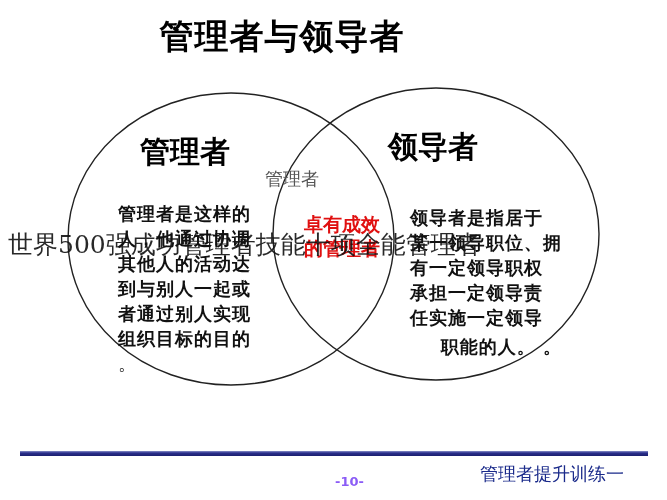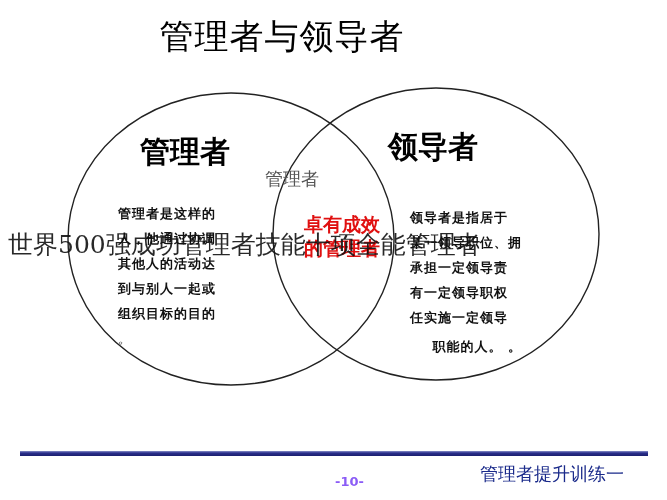--- a/index.html
+++ b/index.html
@@ -5,33 +5,33 @@
   html, body { margin: 0; padding: 0; }
   body {
     width: 667px; height: 500px; position: relative; overflow: hidden;
     background: #ffffff;
     font-family: "DejaVu Sans", "Liberation Sans", sans-serif;
     color: #111;
   }
   .abs { position: absolute; }
   .title {
     left: 0; top: 14px; width: 564px; text-align: center;
-    font-size: 34px; font-weight: normal; letter-spacing: 1px; color: #000;
+    font-size: 34px; font-weight: bold; letter-spacing: 1px; color: #000;
   }
   svg.venn { position: absolute; left: 0; top: 0; }
   .circle-label {
     font-size: 30px; font-weight: bold; color: #000; white-space: nowrap;
   }
   .small-label {
     font-family: "DejaVu Serif", "Liberation Serif", serif;
     font-size: 18px; color: #555; white-space: nowrap;
   }
   .desc {
     font-family: "DejaVu Serif", "Liberation Serif", serif;
-    font-size: 13px; line-height: 25px; color: #111; font-weight: bold;
+    font-size: 18px; line-height: 25px; color: #111; font-weight: bold;
   }
   .desc div { white-space: nowrap; letter-spacing: 1px; }
   .center-text {
     font-size: 19px; font-weight: bold; color: #e01010; line-height: 24px;
     text-align: center; white-space: nowrap;
   }
   .watermark {
     font-family: "DejaVu Serif", "Liberation Serif", serif;
     font-size: 25px; color: #111; white-space: nowrap; letter-spacing: 0px;
     opacity: 0.9;
@@ -60,29 +60,30 @@
 <div class="abs circle-label" style="left:140px; top:132px;">管理者</div>
 <div class="abs circle-label" style="left:388px; top:127px;">领导者</div>
 
 <div class="abs small-label" style="left:265px; top:167px;">管理者</div>
 
 <div class="abs desc" style="left:118px; top:201px;">
   <div>管理者是这样的</div>
   <div>人，他通过协调</div>
   <div>其他人的活动达</div>
   <div>到与别人一起或</div>
+  <div>者通过别人实现</div>
   <div>组织目标的目的</div>
   <div style="font-weight:normal;">。</div>
 </div>
 
 <div class="abs desc" style="left:410px; top:205px;">
   <div>领导者是指居于</div>
   <div>某一领导职位、拥</div>
+  <div>有一定领导职权</div>
   <div>承担一定领导责</div>
-  <div>有一定领导职权</div>
   <div>任实施一定领导</div>
   <div style="margin-top:4px;text-align:right;">职能的人。 。</div>
 </div>
 
 <div class="abs center-text" style="left:304px; top:212px;">
   <div>卓有成效</div>
   <div>的管理者</div>
 </div>
 
 <div class="abs watermark" style="left:8px; top:228px;">世界500强成功管理者技能十项全能管理者</div>

